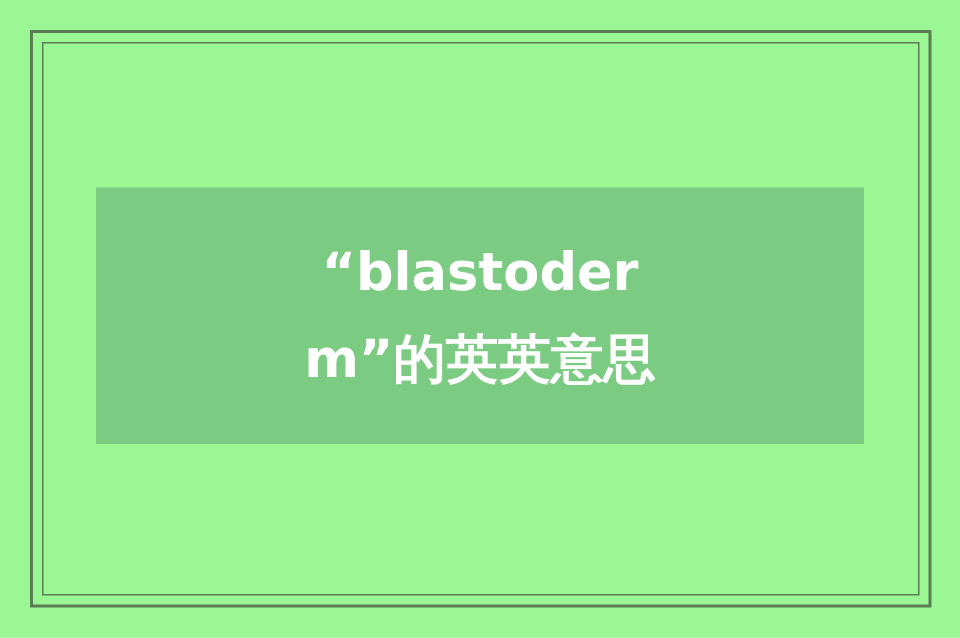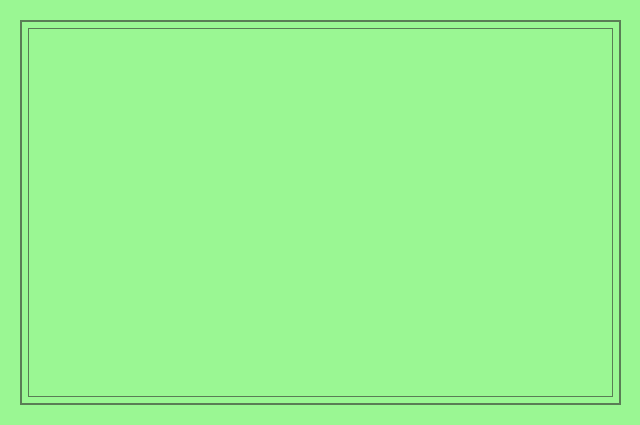--- a/index.html
+++ b/index.html
@@ -77,14 +77,17 @@
 </style>
 </head>
 <body>
 
 <div id="canvas">
 
   <div class="frame-outer"></div>
 
   <div class="frame-inner"></div>
 
+  <div class="caption-plate">
+    <span class="caption-text">“blastoderm”的英英意思</span>
+  </div>
 
 </div>
 
 </body></html>

